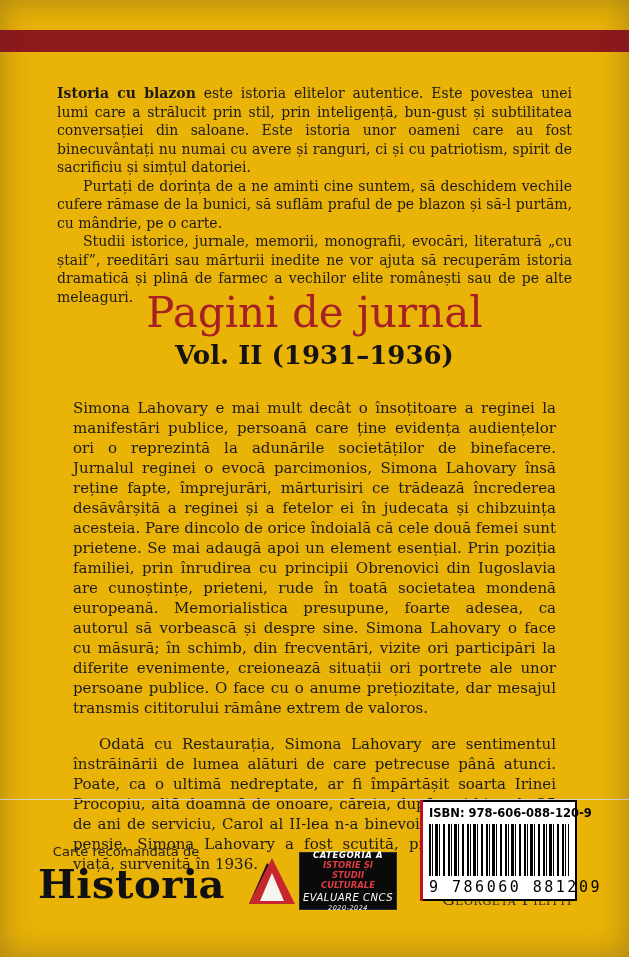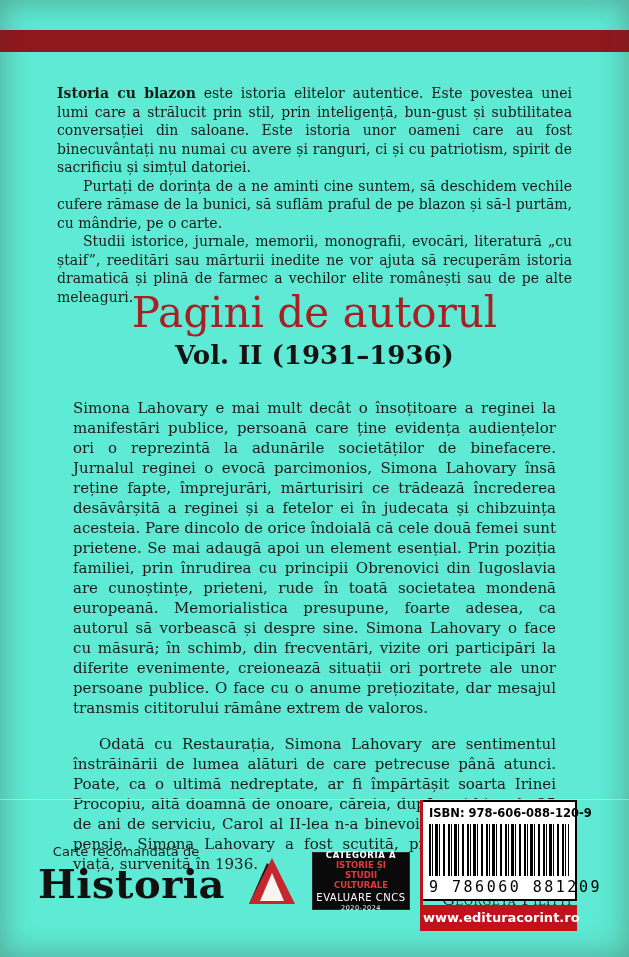--- a/index.html
+++ b/index.html
@@ -1,18 +1,18 @@
 <!DOCTYPE html>
 <html><head>
 <meta charset="utf-8">
 <style>
   html,body{margin:0;padding:0;background:#d9d6d0;}
   .page{
     position:relative;width:629px;height:957px;margin:0 auto;
-    background:#5eead4;overflow:hidden;color:#1d1b18;
+    background:#eab308;overflow:hidden;color:#1d1b18;
     font-family:"DejaVu Serif", serif;
     box-shadow:inset 0 0 34px rgba(70,58,45,.22);
   }
   .edge-vignette{position:absolute;inset:0;pointer-events:none;
     box-shadow:inset 0 0 26px rgba(60,50,40,.20);}
   .top-bar{position:absolute;top:30px;left:0;width:100%;height:22px;background:#8e191d;}
 
   .intro{position:absolute;top:84px;left:57px;width:515px;
     font-size:14px;line-height:18.5px;text-align:justify;}
   .intro p{margin:0;}
@@ -32,24 +32,24 @@
 
   .footer{position:absolute;top:799px;left:0;right:0;bottom:0;
     border-top:1px solid #d8d4ca;}
   .recommended{position:absolute;left:38px;top:44px;width:176px;text-align:center;
     font-family:"DejaVu Sans", sans-serif;font-size:13px;color:#22201d;}
   .historia{position:absolute;left:38px;top:60px;width:176px;text-align:right;
     font-size:40px;font-weight:bold;letter-spacing:.5px;color:#111;}
 
   .logo-cluster{position:absolute;left:246px;top:52px;display:flex;align-items:center;}
   .triangle-logo{width:50px;height:56px;display:block;}
-  .badge{width:96px;height:56px;background:#0a0a0a;color:#fff;margin-left:16px;
+  .badge{width:96px;height:56px;background:#0a0a0a;color:#fff;margin-left:3px;
     font-family:"DejaVu Sans", sans-serif;text-align:center;
     display:flex;flex-direction:column;justify-content:center;gap:1px;
-    border:1px solid #2a2a2a;}
+    border:1px solid #2a2a2a;font-style:italic;}
   .badge .b1{font-size:8.5px;font-weight:bold;letter-spacing:.6px;}
   .badge .b2{font-size:8.5px;font-weight:bold;color:#e03a3f;line-height:1.15;padding:0 14px;}
   .badge .b3{font-size:10px;letter-spacing:.5px;}
   .badge .b4{font-size:6.5px;letter-spacing:.5px;}
 
   .isbn-wrap{position:absolute;left:420px;top:0;width:157px;border-left:3px solid #c1121c;box-sizing:border-box;}
   .isbn-box{background:#fff;border:2px solid #000;border-left:none;padding:4px 6px 3px;}
   .isbn-label{font-family:"DejaVu Sans", sans-serif;font-weight:bold;font-size:11.5px;color:#000;white-space:nowrap;}
   .barcode{height:52px;margin-top:4px;background:
     repeating-linear-gradient(90deg,
@@ -71,21 +71,21 @@
 
   <div class="top-bar"></div>
 
   <div class="intro">
     <p><span class="lead">Istoria cu blazon</span><span> este istoria elitelor autentice. Este povestea unei lumi care a strălucit prin stil, prin inteligență, bun-gust și subtilitatea conversației din saloane. Este istoria unor oameni care au fost binecuvântați nu numai cu avere și ranguri, ci și cu patriotism, spirit de sacrificiu și simțul datoriei.</span></p>
     <p class="indent">Purtați de dorința de a ne aminti cine suntem, să deschidem vechile cufere rămase de la bunici, să suflăm praful de pe blazon și să-l purtăm, cu mândrie, pe o carte.</p>
     <p class="indent">Studii istorice, jurnale, memorii, monografii, evocări, literatură „cu ștaif”, reeditări sau mărturii inedite ne vor ajuta să recuperăm istoria dramatică și plină de farmec a vechilor elite românești sau de pe alte meleaguri.</p>
   </div>
 
   <div class="title-block">
-    <h1 class="book-title">Pagini de autorul</h1>
+    <h1 class="book-title">Pagini de jurnal</h1>
     <div class="book-subtitle">Vol. II (1931–1936)</div>
   </div>
 
   <div class="body-text">
     <p>Simona Lahovary e mai mult decât o însoțitoare a reginei la manifestări publice, persoană care ține evidența audiențelor ori o reprezintă la adunările societăților de binefacere. Jurnalul reginei o evocă parcimonios, Simona Lahovary însă reține fapte, împrejurări, mărturisiri ce trădează încrederea desăvârșită a reginei și a fetelor ei în judecata și chibzuința acesteia. Pare dincolo de orice îndoială că cele două femei sunt prietene. Se mai adaugă apoi un element esențial. Prin poziția familiei, prin înrudirea cu principii Obrenovici din Iugoslavia are cunoștințe, prieteni, rude în toată societatea mondenă europeană. Memorialistica presupune, foarte adesea, ca autorul să vorbească și despre sine. Simona Lahovary o face cu măsură; în schimb, din frecventări, vizite ori participări la diferite evenimente, creionează situații ori portrete ale unor persoane publice. O face cu o anume prețiozitate, dar mesajul transmis cititorului rămâne extrem de valoros.</p>
     <p class="indent">Odată cu Restaurația, Simona Lahovary are sentimentul înstrăinării de lumea alături de care petrecuse până atunci. Poate, ca o ultimă nedreptate, ar fi împărtășit soarta Irinei Procopiu, altă doamnă de onoare, căreia, după mai bine de 25 de ani de serviciu, Carol al II-lea n-a binevoit să-i acorde vreo pensie. Simona Lahovary a fost scutită, prin stingerea din viață, survenită în 1936.</p>
     <div class="author">Georgeta Filitti</div>
   </div>
 
   <div class="footer">
@@ -106,19 +106,18 @@
         <div class="b4">2020-2024</div>
       </div>
     </div>
 
     <div class="isbn-wrap">
       <div class="isbn-box">
         <div class="isbn-label">ISBN: 978-606-088-120-9</div>
         <div class="barcode"></div>
         <div class="barcode-digits">9 786060 881209</div>
       </div>
-      <div class="website-bar">www.edituracorint.ro</div>
     </div>
 
   </div>
 
   <div class="edge-vignette"></div>
 </div>
 
 </body></html>

